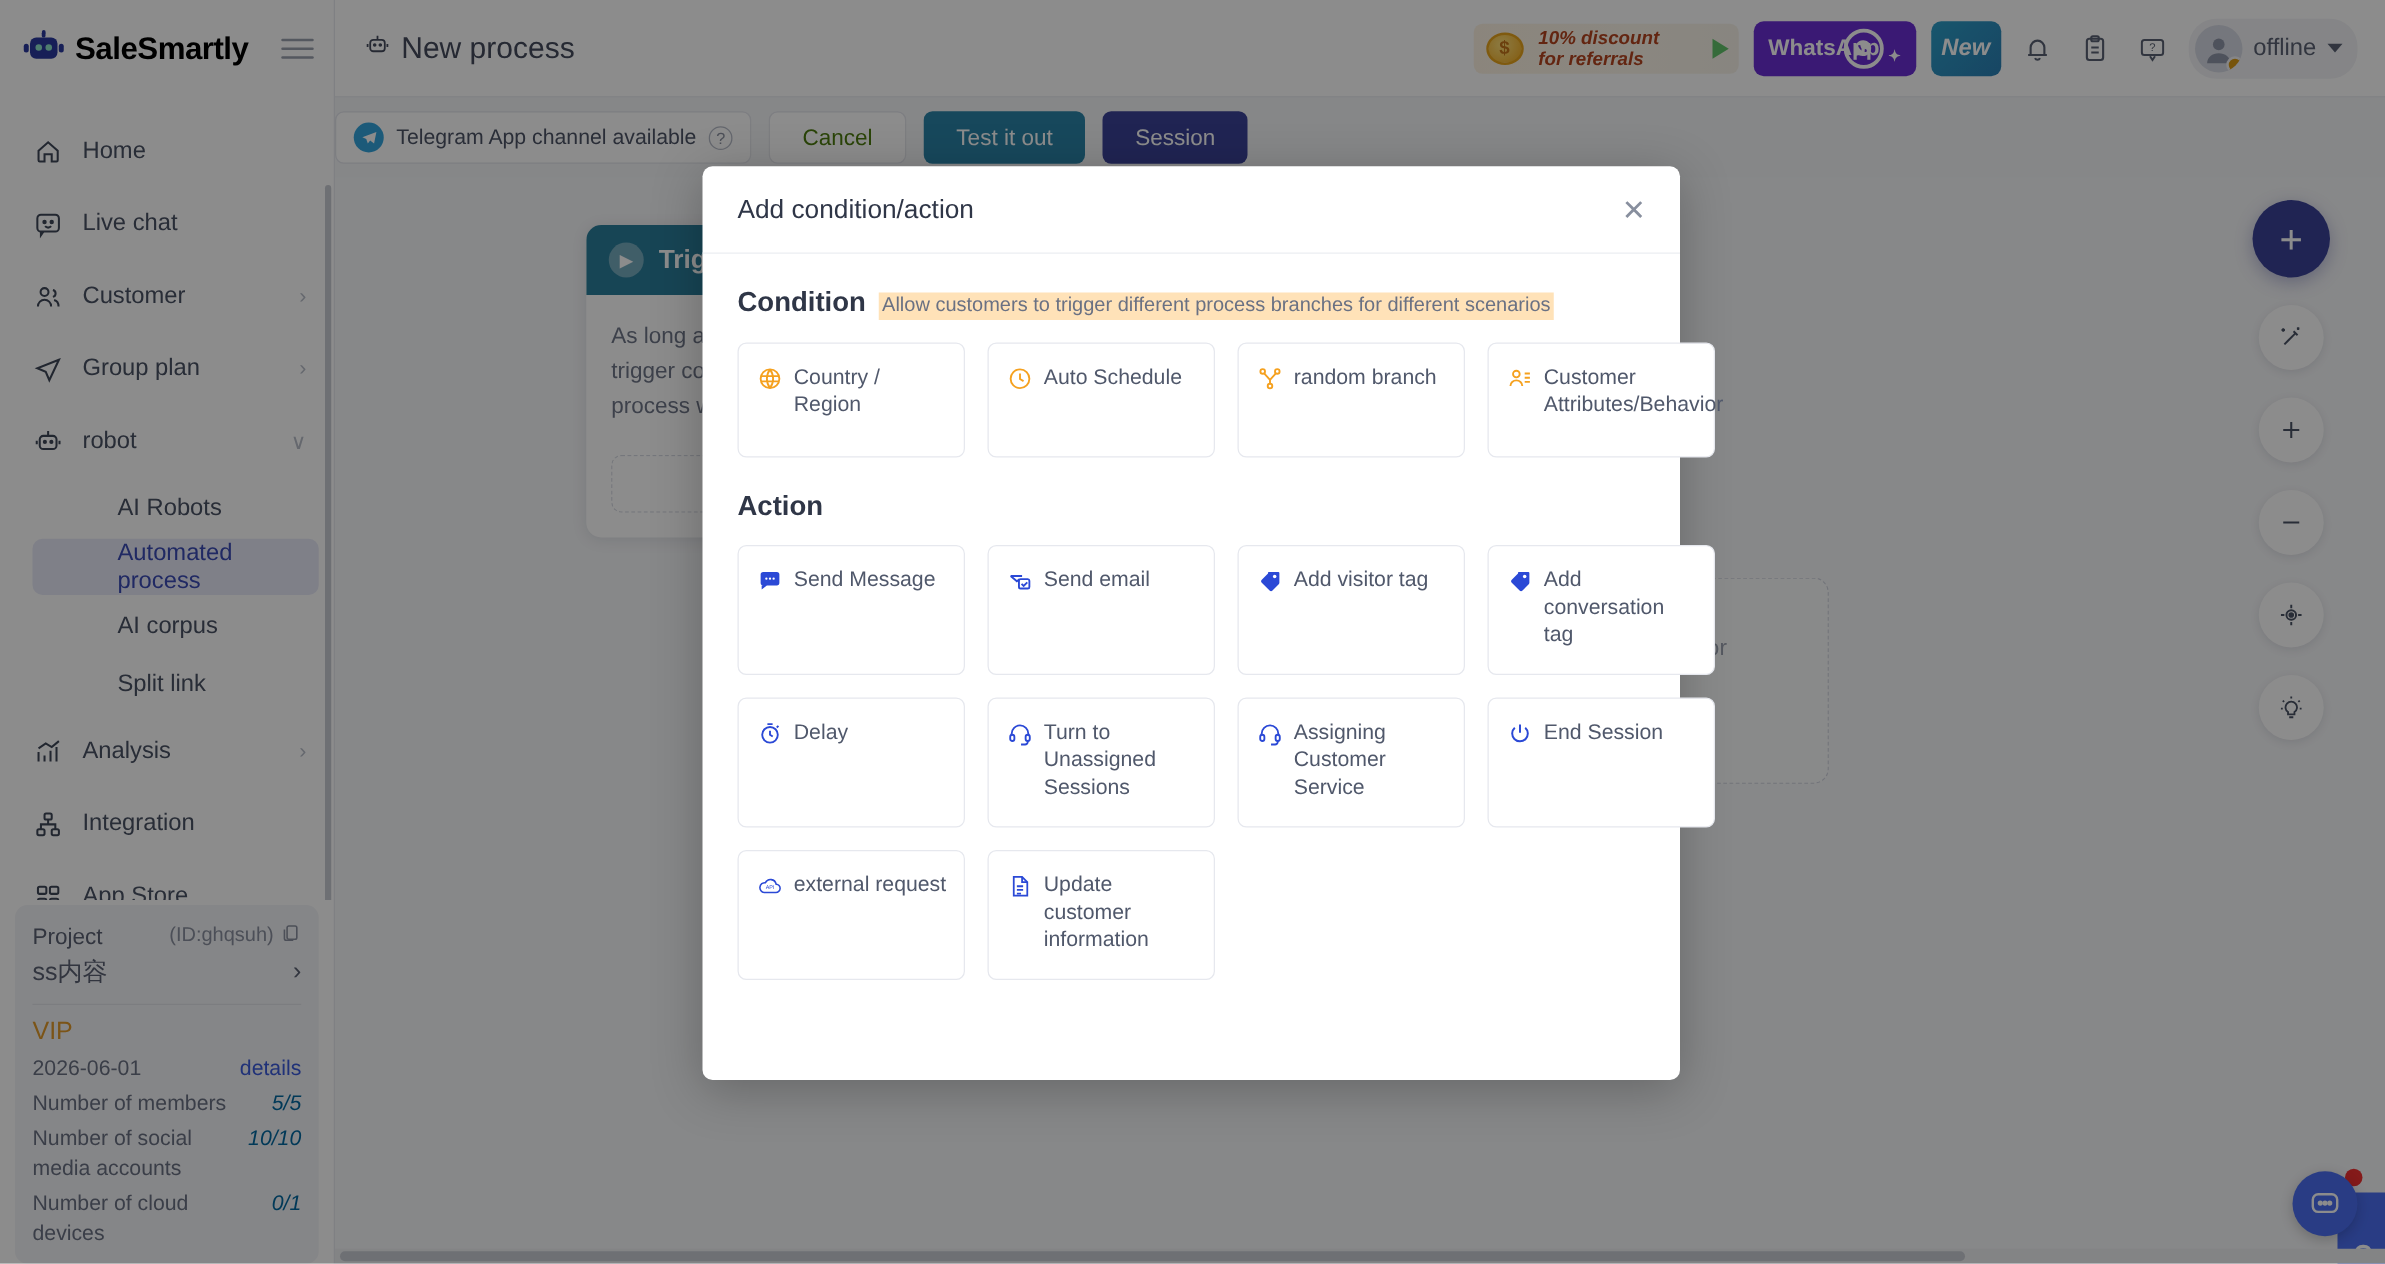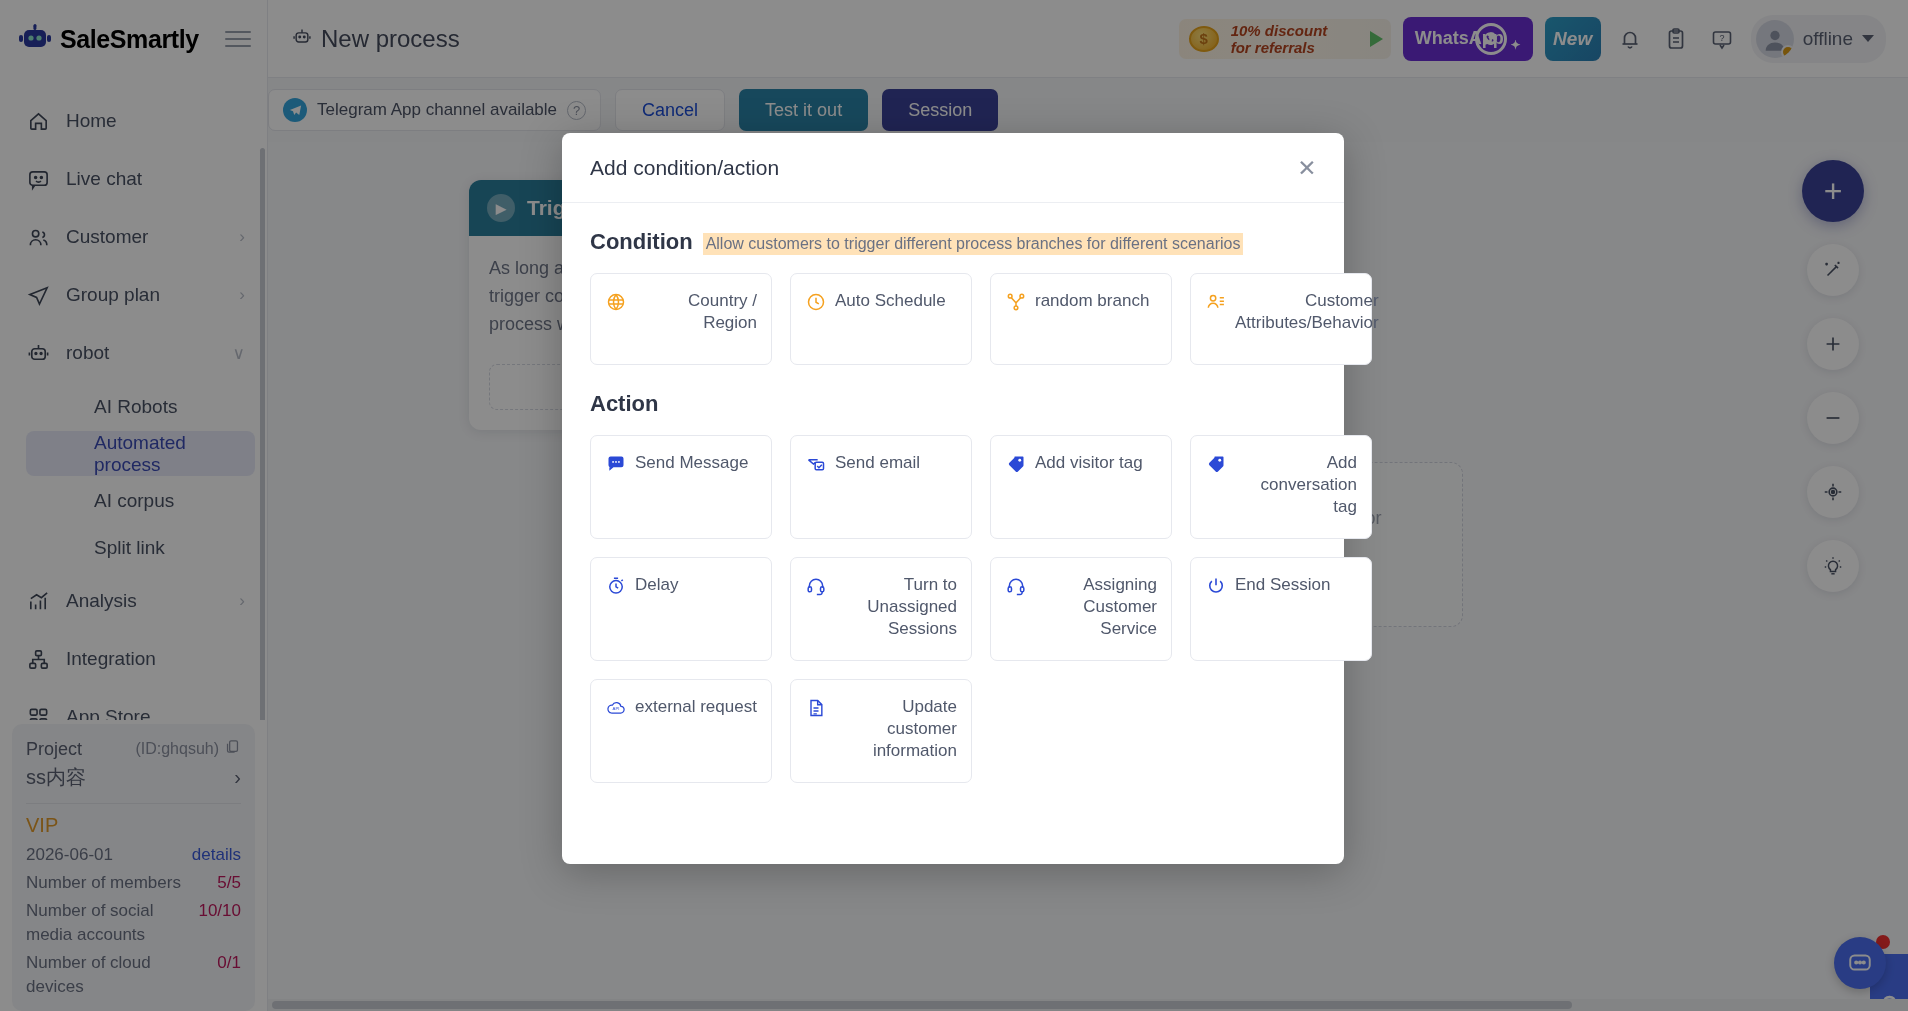--- a/index.html
+++ b/index.html
@@ -46,21 +46,21 @@
     background: #f3f4f7;
   }
   .project-row { display: flex; align-items: center; font-size: 18px; color: #5b6274; }
   .project-row .pid { margin-left: auto; font-size: 16px; color: #8b91a0; }
   .copy-ico { margin-left: 5px; color: #8b91a0; }
   .project-row2 { display: flex; justify-content: space-between; align-items: center;
     font-size: 20px; color: #5b6274; margin-top: 4px; gap: 6px; }
   .hr { height: 1px; background: #e2e4ea; margin: 12px 0 10px 0; }
   .vip-title { color: #e09a2b; font-size: 20px; margin-bottom: 4px; }
   .vip-row { display: flex; font-size: 17px; color: #6b7284; line-height: 24px; padding: 2px 0; }
-  .vip-row .v { margin-left: auto; color: #be185d; }
+  .vip-row .v { margin-left: auto; color: #0369a1; font-style: italic; }
   .vip-row .link { margin-left: auto; color: #3b5bdb; cursor: pointer; }
   .vip-row .lbl { max-width: 165px; }
 
   
   .topbar {
     position: absolute; left: 268px; top: 0; right: 0; height: 78px;
     background: #ffffff; border-bottom: 1px solid #e8eaef;
     display: flex; align-items: center; padding: 0 22px 0 24px; gap: 12px;
   }
   .proc-title { display: flex; align-items: center; gap: 9px; font-size: 24px; color: #454c5d; }
@@ -113,21 +113,21 @@
   .tg-pill {
     height: 42px; border: 1px solid #e3e5ec; background: #fff; border-radius: 7px;
     display: flex; align-items: center; gap: 10px; padding: 0 14px; font-size: 17px; color: #4d5466;
   }
   .tg-circle { width: 24px; height: 24px; border-radius: 50%; background: #34a5dd;
     display: flex; align-items: center; justify-content: center; color: #fff; }
   .qm { width: 19px; height: 19px; border-radius: 50%; border: 1px solid #b7bcc8;
     font-size: 13px; color: #8b91a0; display: flex; align-items: center; justify-content: center; }
   .btn { height: 42px; border-radius: 7px; display: flex; align-items: center;
     justify-content: center; font-size: 18px; cursor: pointer; padding: 0 26px; }
-  .btn-cancel { background: #fff; border: 1px solid #e3e5ec; color: #1d4ed8; }
+  .btn-cancel { background: #fff; border: 1px solid #e3e5ec; color: #4d7c0f; }
   .btn-test { background: #2b84a8; color: #fff; }
   .btn-create { background: #3b4397; color: #fff; }
 
   
   .canvas { position: absolute; left: 268px; top: 142px; right: 0; bottom: 0; background: #f6f7f9; }
   .trigger-node {
     position: absolute; left: 201px; top: 38px; width: 357px; border-radius: 12px;
     background: #fff; box-shadow: 0 2px 12px rgba(20,30,60,.10); overflow: hidden;
   }
   .trigger-head { height: 56px; background: #2b7e9b; color: #fff; display: flex;
@@ -171,21 +171,21 @@
     position: absolute; left: 562px; top: 133px; width: 782px; height: 731px;
     background: #fff; border-radius: 8px; box-shadow: 0 8px 40px rgba(0,0,0,.25);
     display: flex; flex-direction: column;
   }
   .modal-head { height: 70px; display: flex; align-items: center; padding: 0 28px;
     border-bottom: 1px solid #eceef2; position: relative; }
   .modal-title { font-size: 21px; color: #2f3647; }
   .modal-close { position: absolute; right: 22px; top: 20px; width: 30px; height: 30px;
     display: flex; align-items: center; justify-content: center; color: #888f9e;
     font-size: 23px; cursor: pointer; }
-  .modal-body { flex: 1; padding: 26px 28px 0 28px; text-align: right; }
+  .modal-body { flex: 1; padding: 26px 28px 0 28px; }
   .sec-head { display: flex; align-items: baseline; gap: 10px; margin-bottom: 18px; }
   .sec-title { font-size: 22px; font-weight: bold; color: #2f3647; }
   .sec-desc { font-size: 16px; color: #6a7183; padding: 2px 3px; }
   .sec-desc.hl-orange { background: #ffe2b8; }
   .sec-desc.hl-blue { background: #b4bdf0; }
   .grid { display: grid; grid-template-columns: repeat(4, 182px); gap: 0 18px; }
   .card {
     border: 1px solid #e6e8ee; border-radius: 7px; background: #fff;
     min-height: 88px; padding: 16px 14px; display: flex; gap: 9px;
     cursor: pointer;

